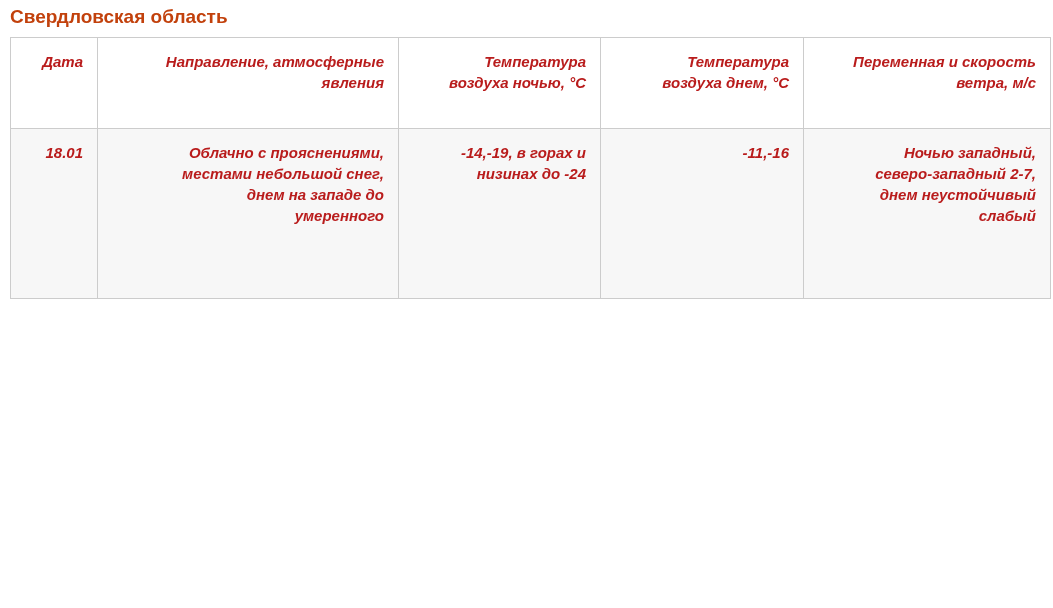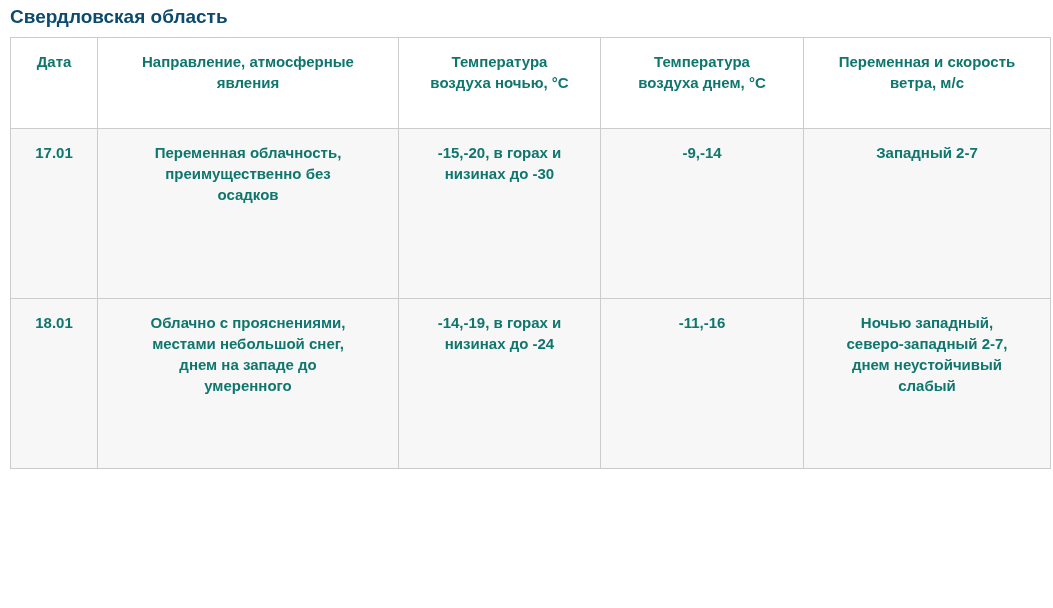--- a/index.html
+++ b/index.html
@@ -10,44 +10,45 @@
       width: 1053px;
       height: 608px;
       overflow: hidden;
       font-family: "Liberation Sans", "DejaVu Sans", sans-serif;
     }
     .page-title {
       margin: 6px 0 9px 10px;
       font-size: 19px;
       line-height: 22px;
       font-weight: bold;
-      color: #0c4a6e;
+      color: #c2410c;
     }
     table.forecast {
       margin-left: 10px;
       width: 1040px;
       border-collapse: collapse;
       table-layout: fixed;
     }
     table.forecast col.c-date  { width: 87px; }
     table.forecast col.c-cloud { width: 301px; }
     table.forecast col.c-night { width: 202px; }
     table.forecast col.c-day   { width: 203px; }
     table.forecast col.c-wind  { width: 247px; }
     table.forecast th,
     table.forecast td {
       border: 1px solid #cccccc;
       vertical-align: top;
-      text-align: center;
+      text-align: right;
       font-weight: bold;
-      color: #0f766e;
+      color: #b91c1c;
       font-size: 15px;
       line-height: 21px;
       padding: 13px 14px 10px;
       white-space: pre-line;
+      font-style: italic;
     }
     table.forecast thead tr {
       height: 91px;
       background: #ffffff;
     }
     table.forecast tbody tr {
       height: 170px;
       background: #f7f7f7;
     }
   </style>
@@ -72,30 +73,20 @@
       <th>Температура
 воздуха ночью, °С</th>
       <th>Температура
 воздуха днем, °С</th>
       <th>Переменная и скорость
 ветра, м/с</th>
     </tr>
   </thead>
   <tbody>
     <tr>
-      <td>17.01</td>
-      <td>Переменная облачность,
-преимущественно без
-осадков</td>
-      <td>-15,-20, в горах и
-низинах до -30</td>
-      <td>-9,-14</td>
-      <td>Западный 2-7</td>
-    </tr>
-    <tr>
       <td>18.01</td>
       <td>Облачно с прояснениями,
 местами небольшой снег,
 днем на западе до
 умеренного</td>
       <td>-14,-19, в горах и
 низинах до -24</td>
       <td>-11,-16</td>
       <td>Ночью западный,
 северо-западный 2-7,

